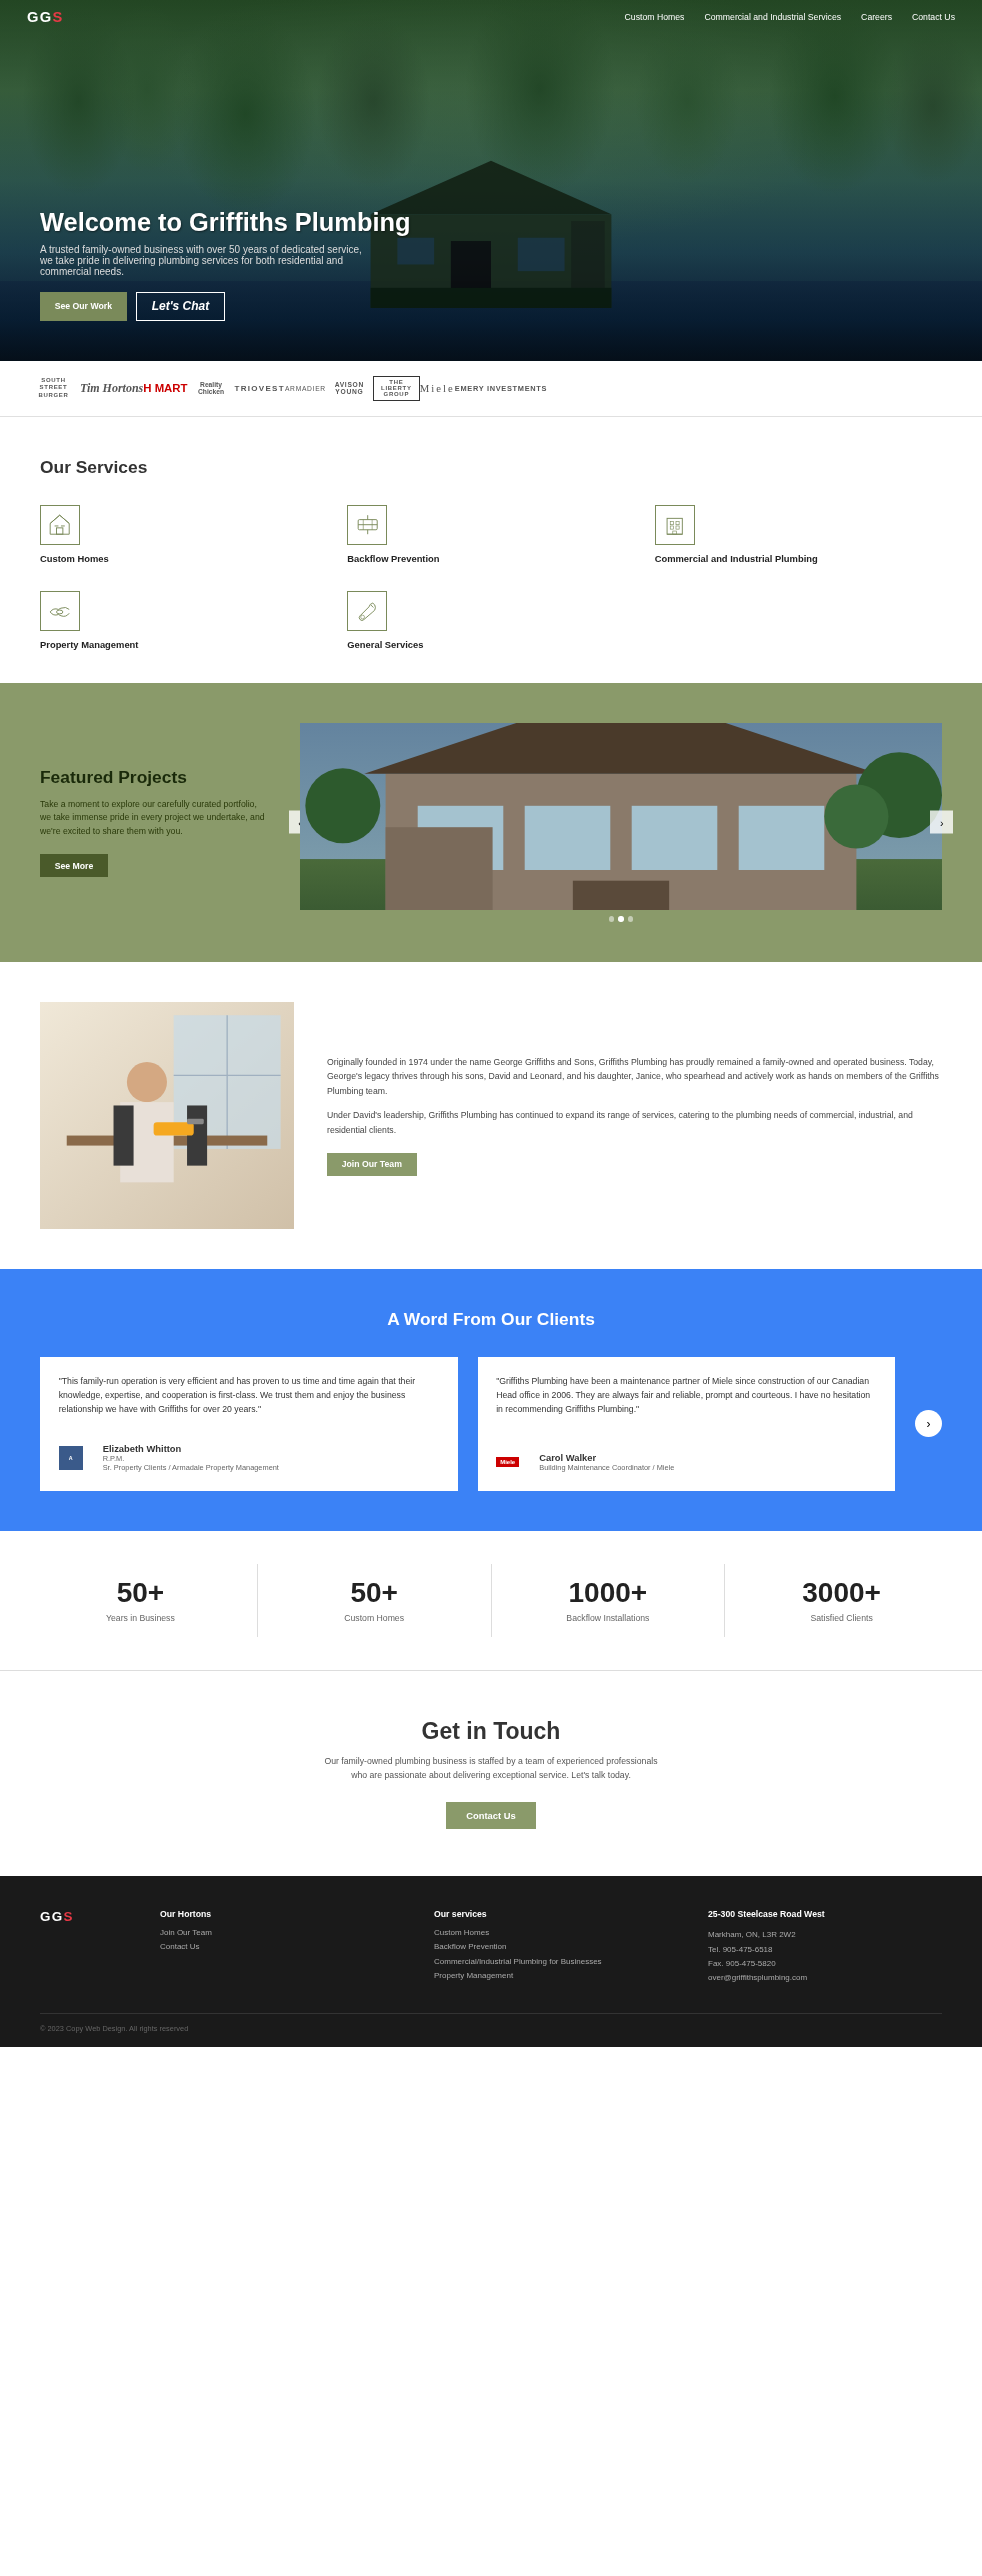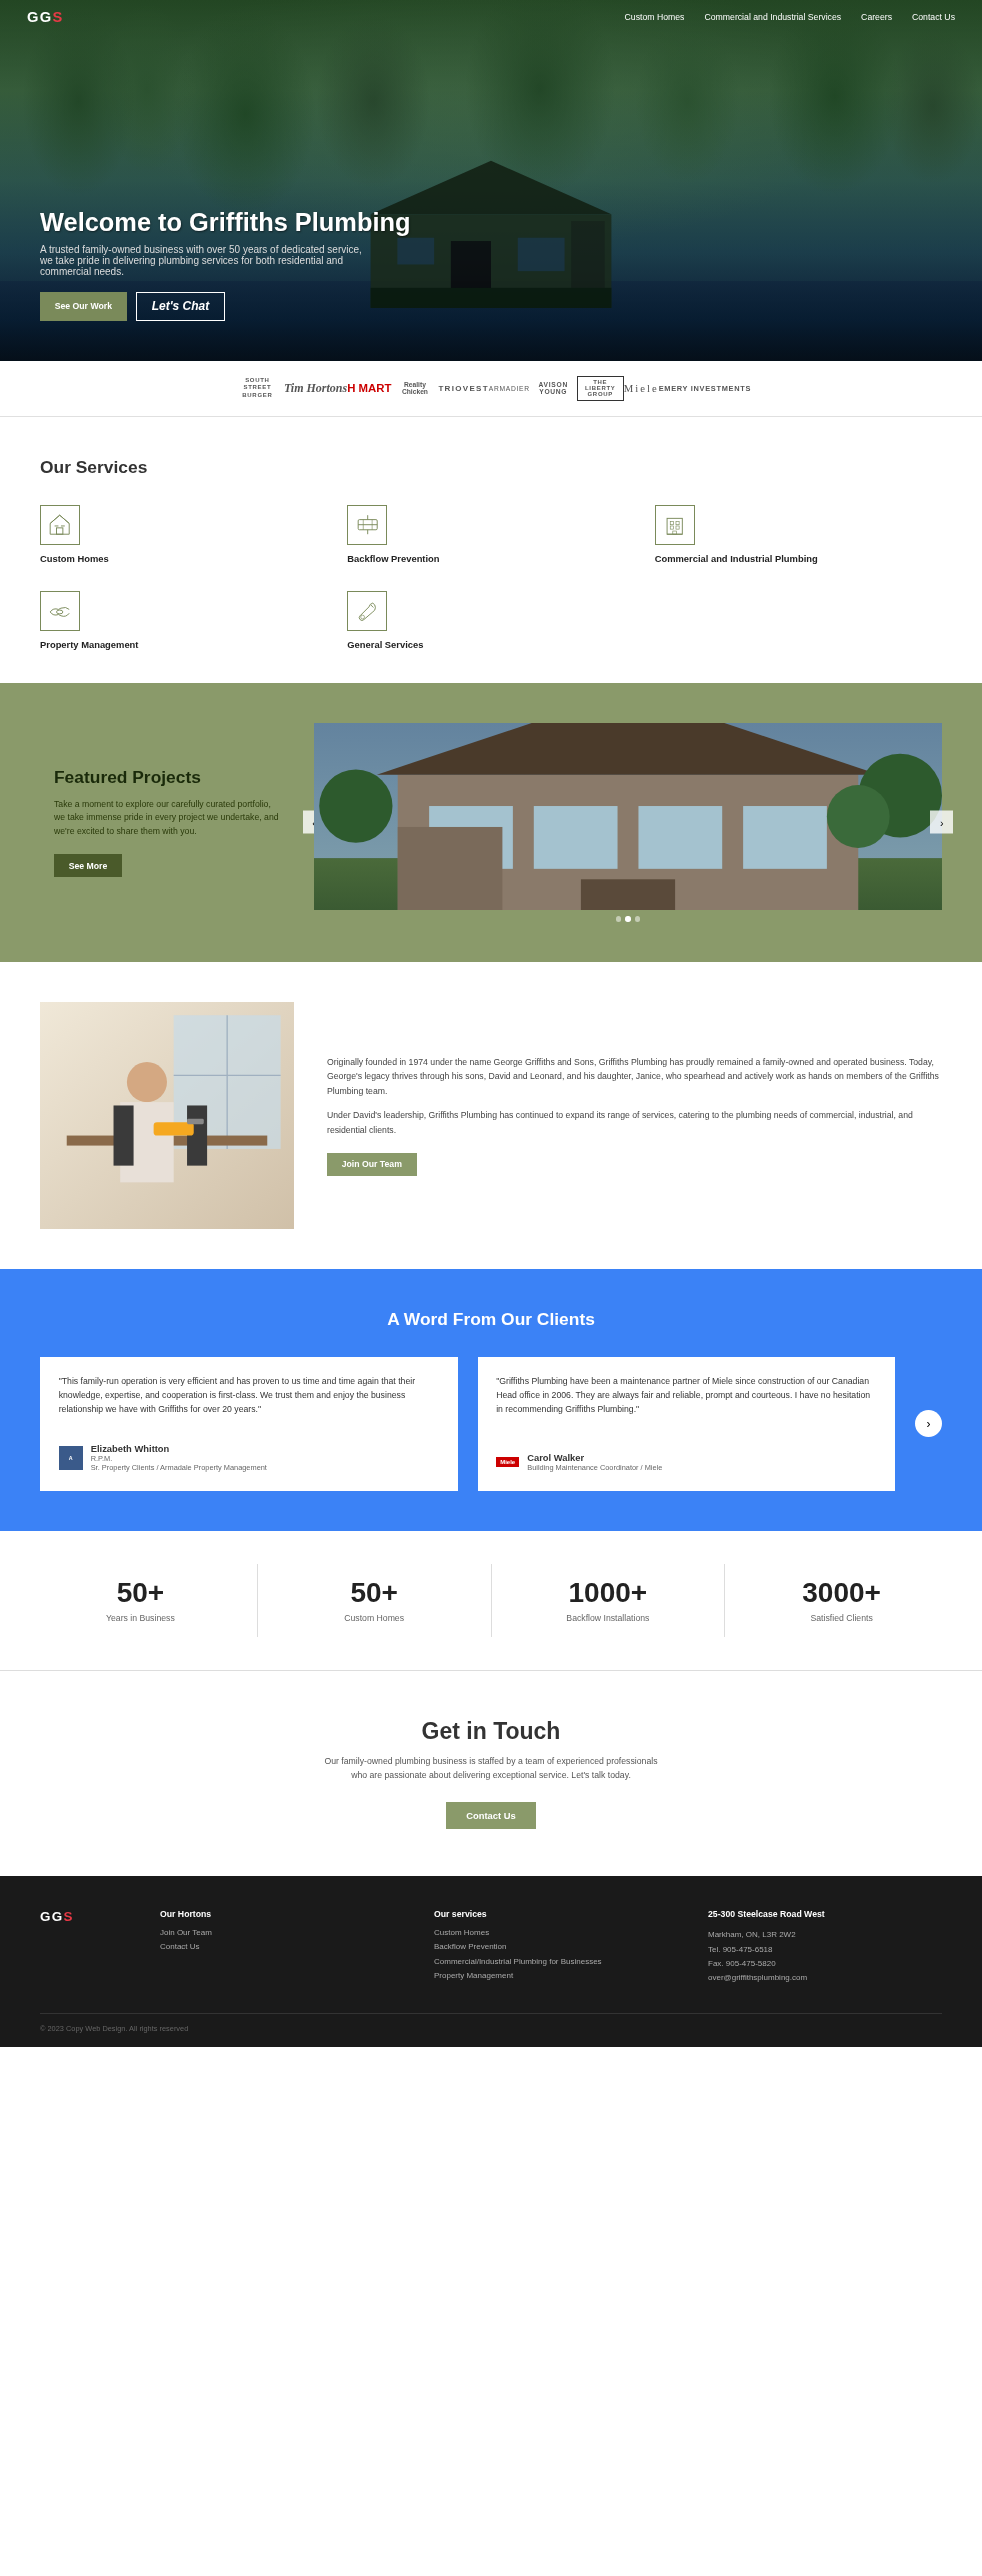--- a/index.html
+++ b/index.html
@@ -38,42 +38,42 @@
       position: relative; z-index: 5; padding: 0 40px 40px; width: 100%;
     }
     .hero-title { color: #fff; font-size: 25.4px; font-weight: 800; margin-bottom: 6.7px; text-shadow: 0.7px 0.7px 2px rgba(0,0,0,0.5); }
     .hero-sub { color: #ddd; font-size: 10px; max-width: 334px; margin-bottom: 14.7px; }
     .hero-buttons { display: flex; gap: 9.4px; }
     .btn-primary { background: #7a8a5a; color: #fff; border: none; padding: 6.7px 14.7px; font-size: 8.7px; cursor: pointer; font-weight: 600; }
     .btn-outline { background: transparent; color: #fff; border: 1.3px solid #fff; padding: 6.7px 14.7px; font-size: 12px; cursor: pointer; font-weight: 600; font-style: italic; }
 
     
     .logos-bar {
-      padding: 14.7px 27px; display: flex; align-items: center; justify-content: center;
+      padding: 14.7px 27px; display: flex; align-items: center; justify-content: flex-start;
       border-bottom: 0.7px solid #e0e0e0;
     }
     .logo-item { font-size: 7.4px; color: #555; font-weight: 700; text-align: center; }
     .logo-item.script { font-family: Georgia, serif; font-style: italic; font-size: 10.7px; }
     .logo-emery { font-size: 7.4px; font-weight: 800; letter-spacing: 0.7px; text-transform: uppercase; line-height: 1.3; }
 
     
     .services-section { padding: 40px 40px 33px; }
     .section-title { font-size: 17.4px; font-weight: 800; margin-bottom: 27px; }
     .services-grid { display: grid; grid-template-columns: repeat(3, 1fr); gap: 27px 20px; }
     .service-item { display: flex; flex-direction: column; gap: 8px; }
     .service-icon { width: 40px; height: 40px; border: 1px solid #7a8a5a; display: flex; align-items: center; justify-content: center; }
     .service-icon svg { width: 25.4px; height: 25.4px; stroke: #7a8a5a; fill: none; stroke-width: 1.5; }
     .service-label { font-size: 9.4px; font-weight: 700; color: #222; }
 
     
     .featured-section {
       background: #8a9a6a; padding: 40px;
       display: flex; gap: 33px; align-items: center;
     }
-    .featured-text { flex: 0 0 227px; margin-left: 14px; }
+    .featured-text { flex: 0 0 227px; }
     .featured-title { font-size: 17.4px; font-weight: 800; color: #1a2a0a; margin-bottom: 9.4px; }
     .featured-desc { font-size: 8.7px; color: #2a3a0a; line-height: 1.6; margin-bottom: 14.7px; }
     .btn-dark { background: #4a5a2a; color: #fff; border: none; padding: 6.7px 14.7px; font-size: 8.7px; cursor: pointer; font-weight: 600; }
     .featured-carousel { flex: 1; position: relative; }
     .carousel-img {
       width: 100%; height: 187px;
       background: linear-gradient(135deg, #2a3a2a 0%, #4a5a3a 30%, #3a4a4a 60%, #2a3a3a 100%);
       position: relative; overflow: hidden;
     }
     .carousel-nav {
@@ -101,21 +101,21 @@
 
     
     .testimonials-section { background: #3b82f6; padding: 40px; }
     .testimonials-title { text-align: center; font-size: 17.4px; font-weight: 700; color: #fff; margin-bottom: 27px; }
     .testimonials-row { display: flex; gap: 20px; align-items: center; }
     .testimonial-card {
       background: #fff; padding: 18.7px; flex: 1;
       min-height: 134px; display: flex; flex-direction: column; justify-content: space-between;
     }
     .testimonial-quote { font-size: 8.7px; line-height: 1.6; color: #333; margin-bottom: 13.4px; }
-    .testimonial-author { display: flex; align-items: center; gap: 8px; }
+    .testimonial-author { display: flex; align-items: center; gap: 20px; }
     .author-logo { width: 24px; height: 24px; background: #3a5a8a; display: flex; align-items: center; justify-content: center; color: #fff; font-size: 5.3px; font-weight: 700; }
     .author-name { font-size: 9.4px; font-weight: 800; }
     .author-role { font-size: 7.4px; color: #666; }
     .testimonial-nav-btn {
       width: 27px; height: 27px; border-radius: 50%; background: #fff; border: none;
       cursor: pointer; display: flex; align-items: center; justify-content: center; font-size: 12px; flex-shrink: 0;
     }
     .miele-logo-small { background: #cc0000; color: #fff; font-size: 6px; font-weight: 700; padding: 2px 4px; }
 
     

